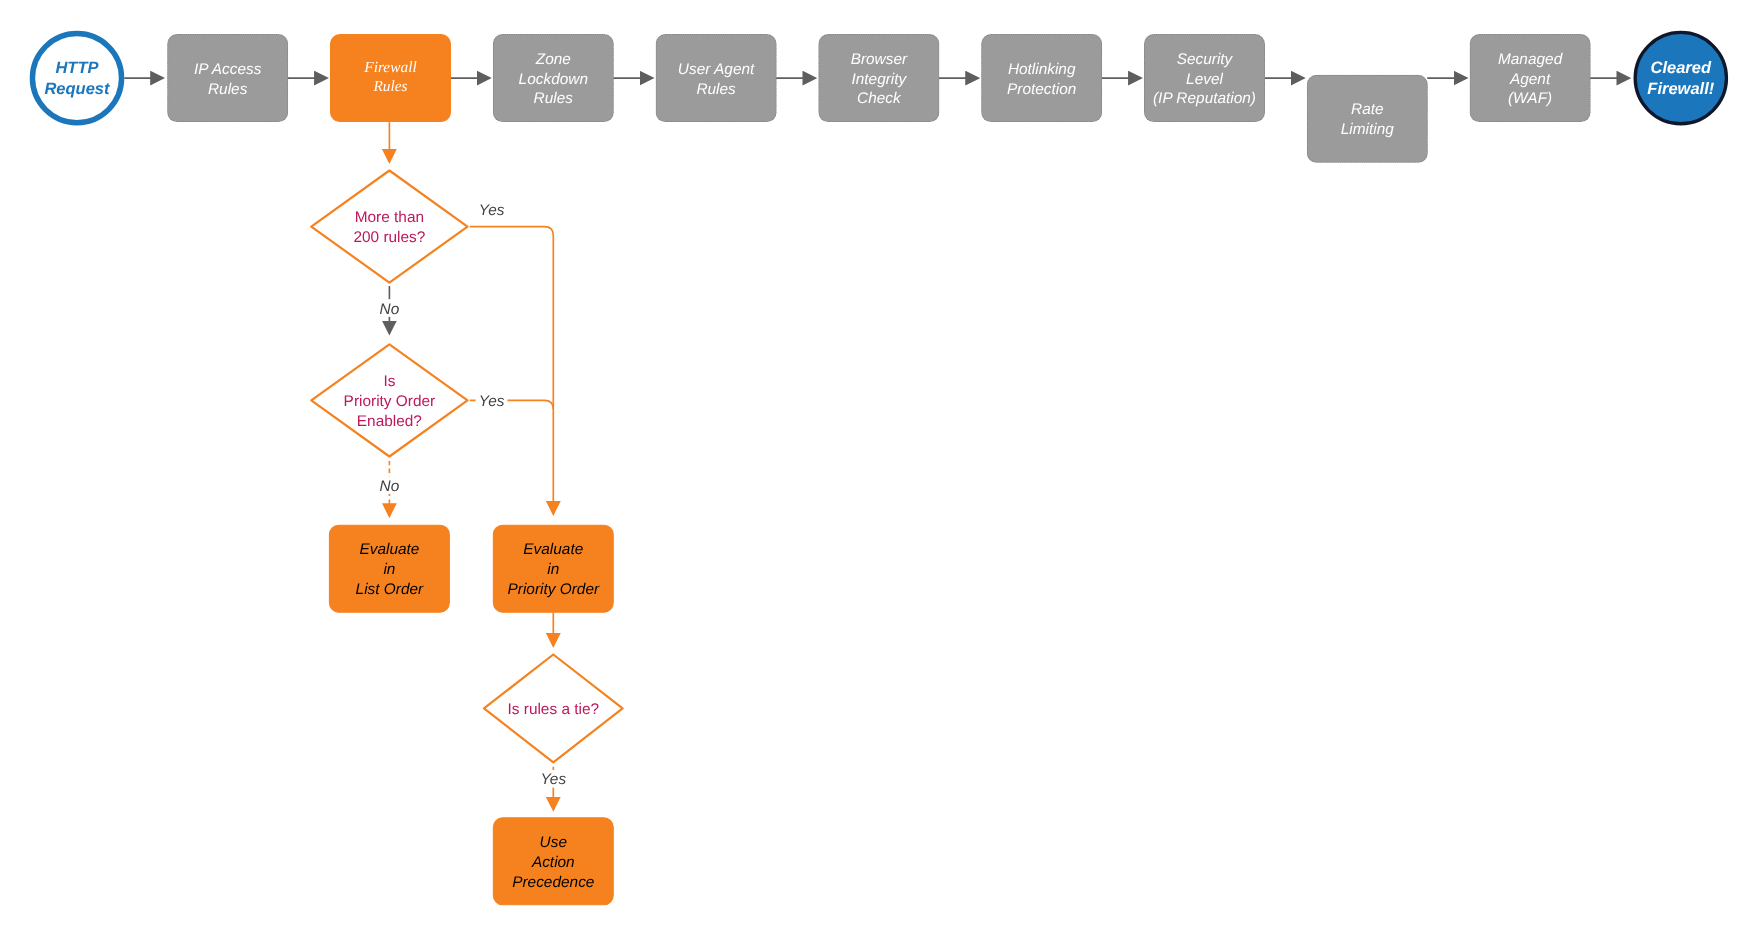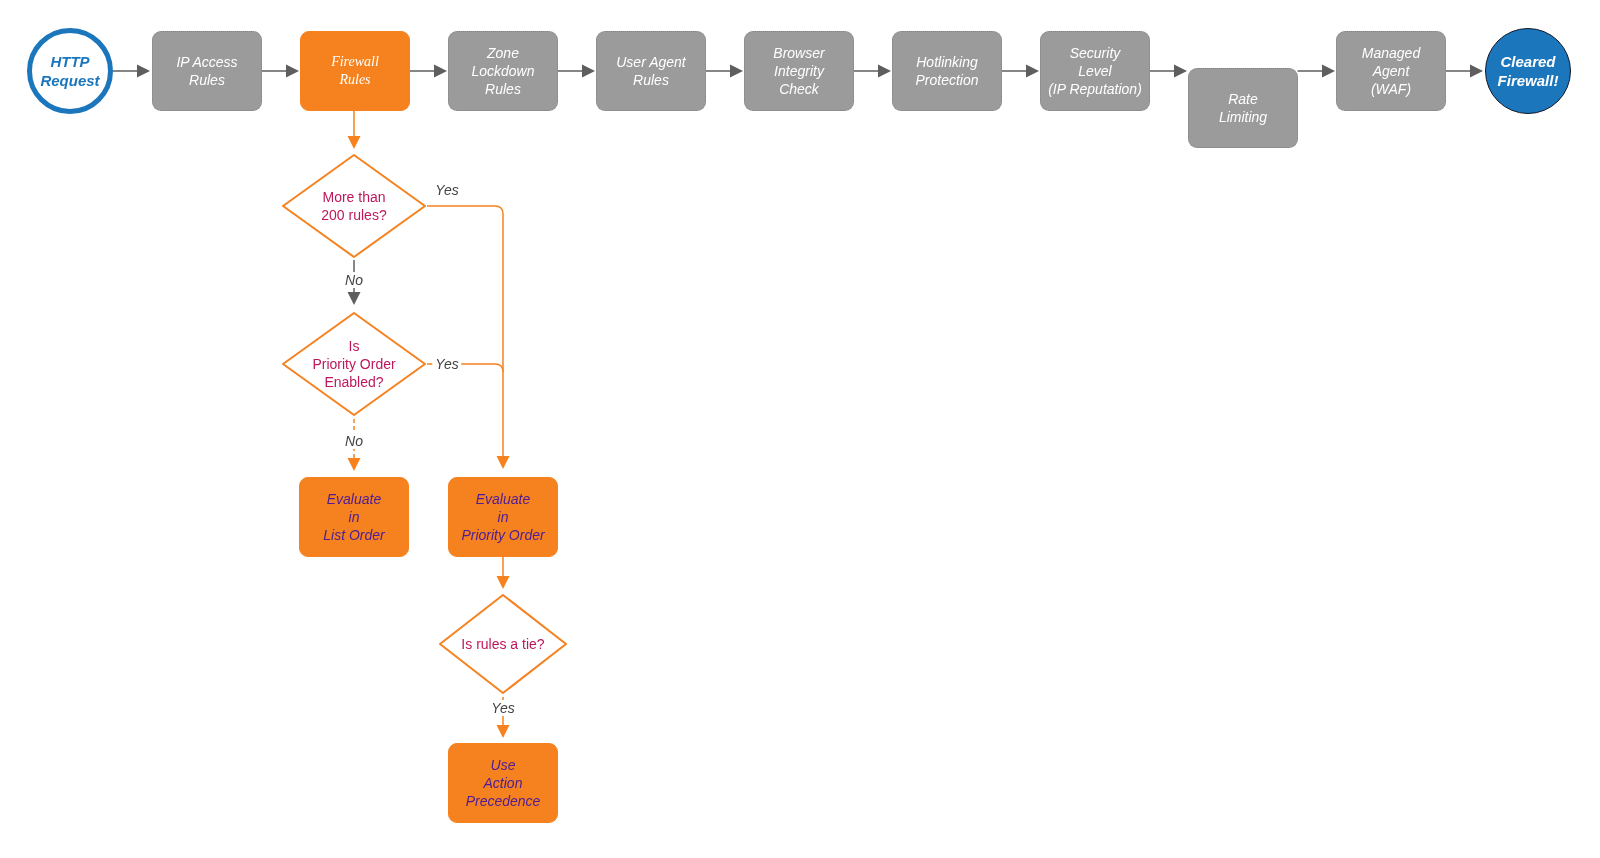--- a/index.html
+++ b/index.html
@@ -14,26 +14,26 @@
   }
   .node .lbl{white-space:pre-line;}
   .stage{
     width:110px;height:80px;border-radius:9px;background:#9B9B9B;
     border:1px dotted #828282;color:#ffffff;font-style:italic;
     font-size:14px;line-height:18px;
   }
   .stage.orange{background:#F6821F;border:1px solid #F6821F;}
   .action{
     width:110px;height:80px;border-radius:9px;background:#F6821F;
-    border:1px solid #F6821F;color:#4c1d95;font-style:italic;
+    border:1px solid #F6821F;color:#000000;font-style:italic;
     font-size:14px;line-height:18px;
   }
   .circle{width:86px;height:86px;border-radius:50%;font-weight:bold;font-style:italic;font-size:15px;line-height:19px;}
   .circle.start{background:#ffffff;border:5px solid #1B76BC;color:#1B76BC;}
-  .circle.end{background:#1B76BC;border:1px solid #0f172a;color:#ffffff;align-items:center;}
+  .circle.end{background:#1B76BC;border:3px solid #0f172a;color:#ffffff;align-items:center;}
   .diamond{background:transparent;color:#be185d;font-size:14px;line-height:18px;}
   .diamond svg{position:absolute;left:0;top:0;width:100%;height:100%;}
   .diamond .lbl{position:relative;z-index:1;}
   .edge-label{
     position:absolute;transform:translate(-50%,-50%);font-style:italic;
     color:#424242;font-size:14px;background:#ffffff;padding:0 3px;z-index:2;
   }
 </style>
 </head>
 <body>

